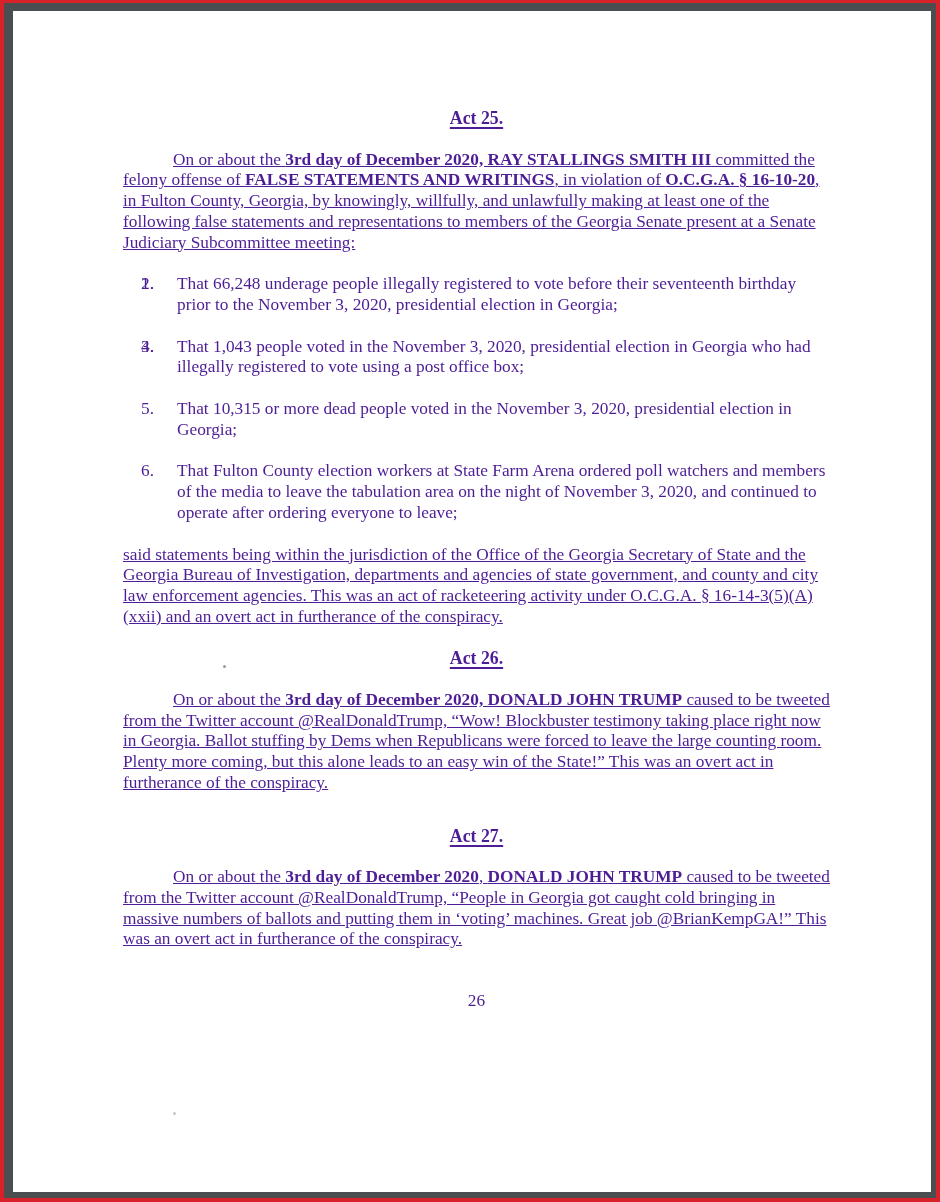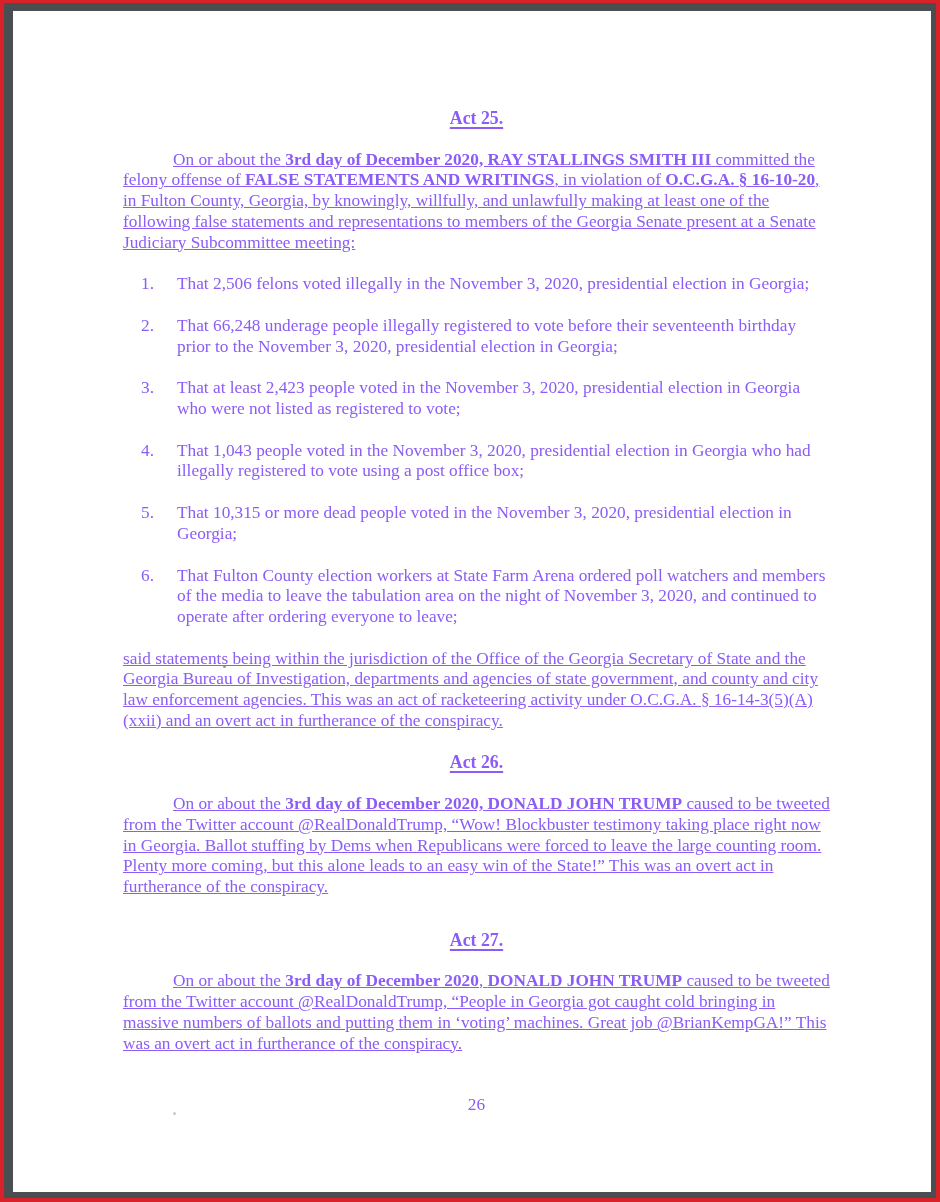--- a/index.html
+++ b/index.html
@@ -12,21 +12,21 @@
   }
   .inner-frame {
     position: absolute;
     left: 4px; top: 3px; right: 4px; bottom: 4px;
     background: #4a4e51; 
   }
   .page {
     position: absolute;
     left: 13px; top: 11px; right: 9px; bottom: 10px;
     background: #ffffff;
-    color: #8b5cf6;
+    color: #4c1d95;
   }
   .content {
     position: absolute;
     left: 110px; right: 101px; top: 0;
     font-size: 17.3px;
     line-height: 20.7px;
   }
   .act-heading {
     text-align: center;
     font-weight: bold;
@@ -86,29 +86,27 @@
 
   <div class="content">
 
     <h2 class="act-heading heading-25"><span class="u">Act 25.</span></h2>
 
     <p class="body-par"><span>On or about the </span><span class="b">3rd day of December 2020, RAY STALLINGS SMITH III</span><span> committed the felony offense of </span><span class="b">FALSE STATEMENTS AND WRITINGS</span><span>, in violation of </span><span class="b">O.C.G.A. § 16-10-20</span><span>, in Fulton County, Georgia, by knowingly, willfully, and unlawfully making at least one of the following false statements and representations to members of the Georgia Senate present at a Senate Judiciary Subcommittee meeting:</span></p>
 
     <ol class="statements">
       <li>
         <span class="num">1.</span>
-        <span>That 2,506 felons voted illegally in the November 3, 2020, presidential election in Georgia;</span>
       </li>
       <li>
         <span class="num">2.</span>
         <span>That 66,248 underage people illegally registered to vote before their seventeenth birthday prior to the November 3, 2020, presidential election in Georgia;</span>
       </li>
       <li>
         <span class="num">3.</span>
-        <span>That at least 2,423 people voted in the November 3, 2020, presidential election in Georgia who were not listed as registered to vote;</span>
       </li>
       <li>
         <span class="num">4.</span>
         <span>That 1,043 people voted in the November 3, 2020, presidential election in Georgia who had illegally registered to vote using a post office box;</span>
       </li>
       <li>
         <span class="num">5.</span>
         <span>That 10,315 or more dead people voted in the November 3, 2020, presidential election in Georgia;</span>
       </li>
       <li>

